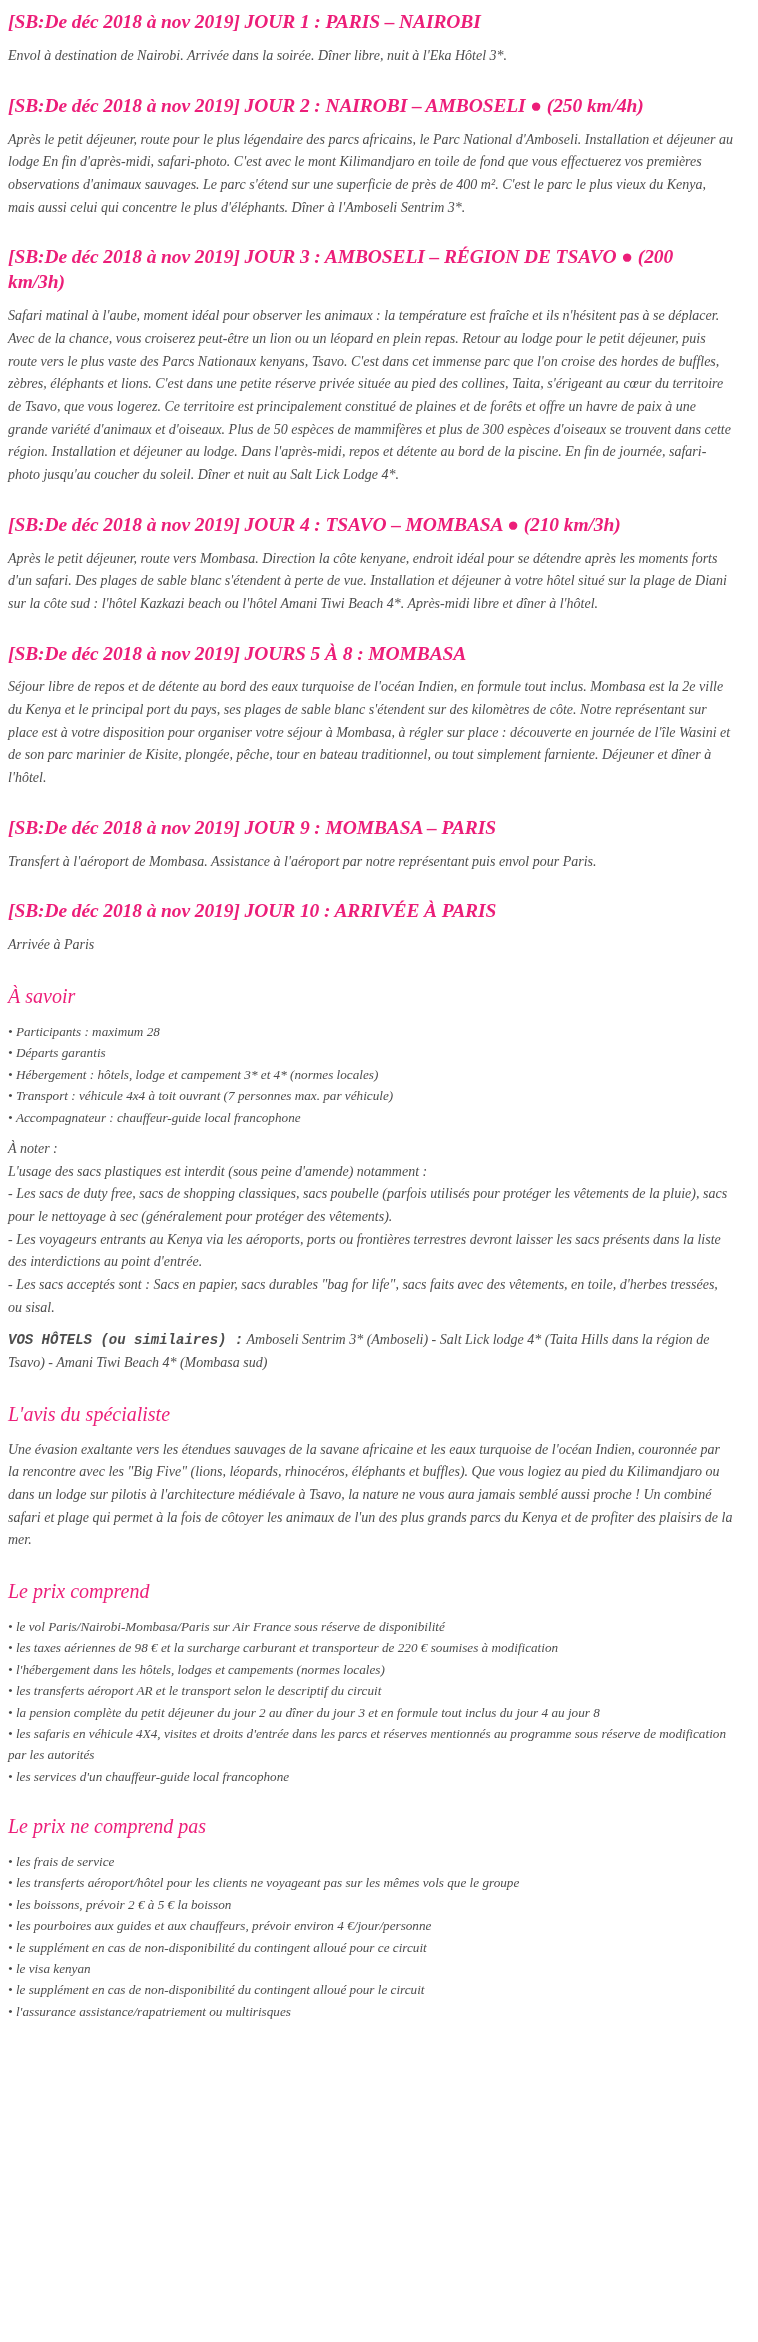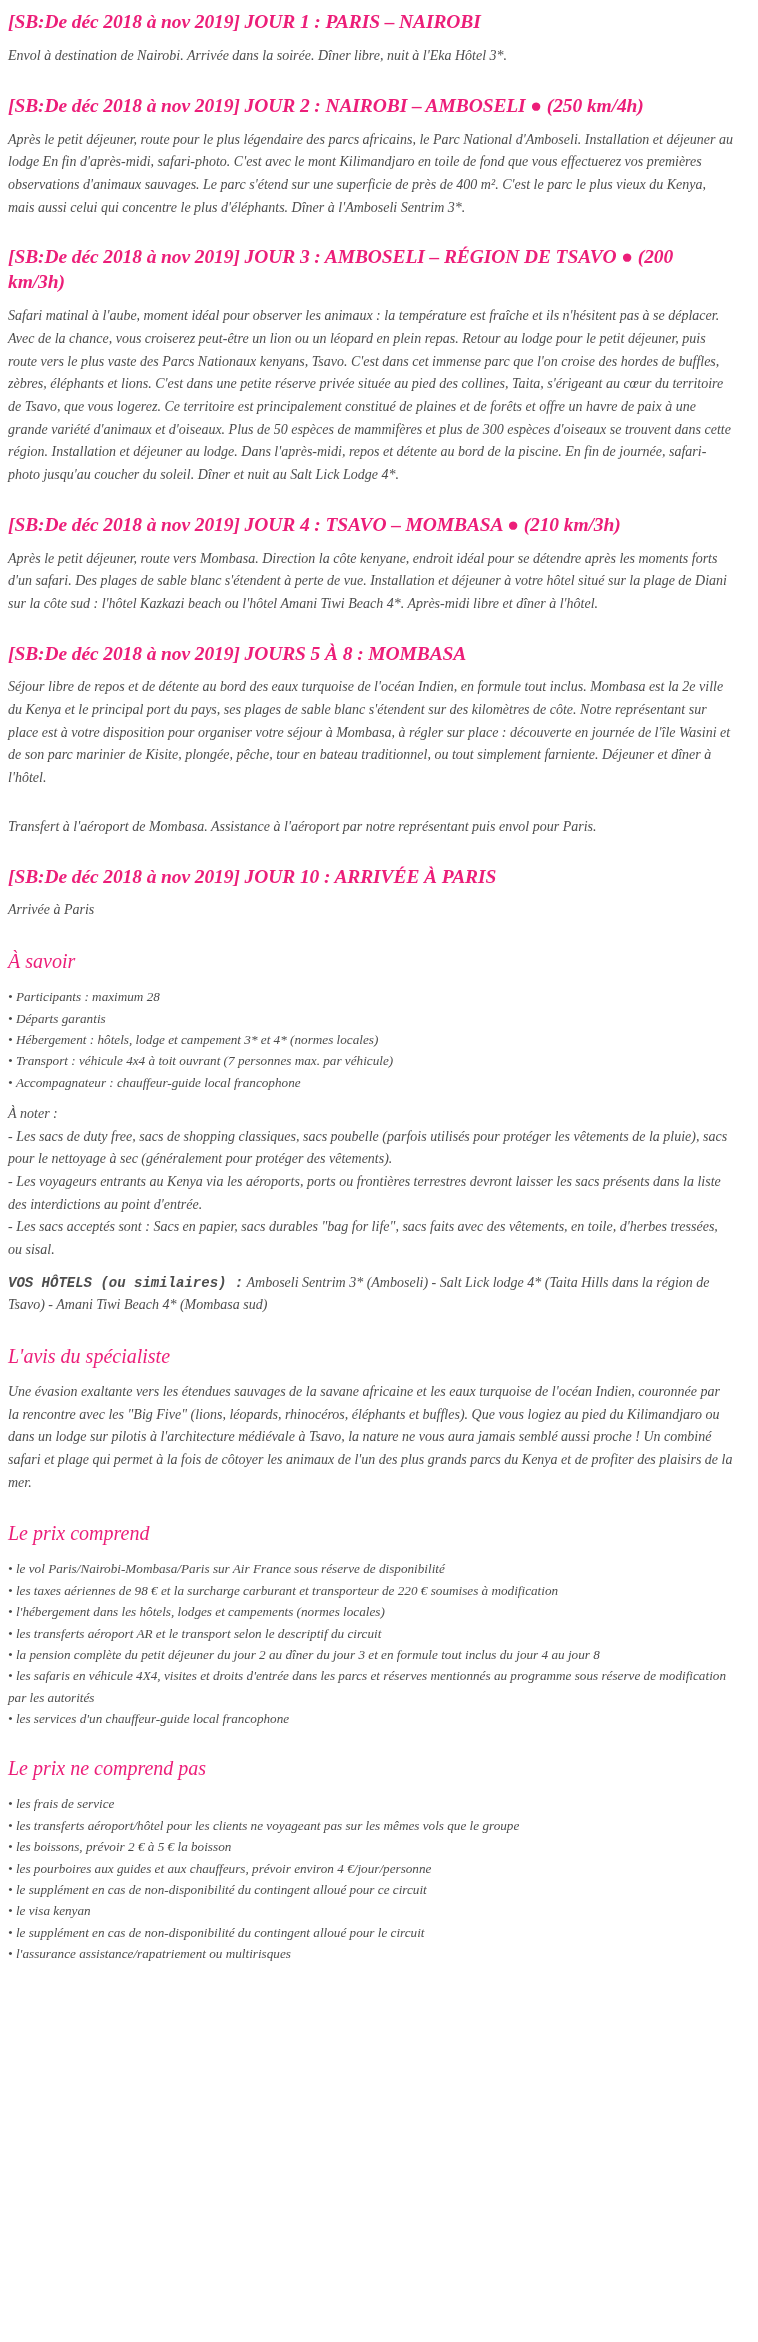--- a/index.html
+++ b/index.html
@@ -99,40 +99,42 @@
     <h2 class="day-title">[SB:De déc 2018 à nov 2019] JOUR 4 : TSAVO – MOMBASA ● (210 km/3h)</h2>
     <p class="body">Après le petit déjeuner, route vers Mombasa. Direction la côte kenyane, endroit idéal pour se détendre après les moments forts d'un safari. Des plages de sable blanc s'étendent à perte de vue. Installation et déjeuner à votre hôtel situé sur la plage de Diani sur la côte sud : l'hôtel Kazkazi beach ou l'hôtel Amani Tiwi Beach 4*. Après-midi libre et dîner à l'hôtel.</p>
   </section>
 
   <section class="block">
     <h2 class="day-title">[SB:De déc 2018 à nov 2019] JOURS 5 À 8 : MOMBASA</h2>
     <p class="body">Séjour libre de repos et de détente au bord des eaux turquoise de l'océan Indien, en formule tout inclus. Mombasa est la 2e ville du Kenya et le principal port du pays, ses plages de sable blanc s'étendent sur des kilomètres de côte. Notre représentant sur place est à votre disposition pour organiser votre séjour à Mombasa, à régler sur place : découverte en journée de l'île Wasini et de son parc marinier de Kisite, plongée, pêche, tour en bateau traditionnel, ou tout simplement farniente. Déjeuner et dîner à l'hôtel.</p>
   </section>
 
   <section class="block">
+    <h2 class="day-title">[SB:De déc 2018 à nov 2019] JOUR 9 : MOMBASA – PARIS</h2>
     <p class="body">Transfert à l'aéroport de Mombasa. Assistance à l'aéroport par notre représentant puis envol pour Paris.</p>
   </section>
 
   <section class="block">
     <h2 class="day-title">[SB:De déc 2018 à nov 2019] JOUR 10 : ARRIVÉE À PARIS</h2>
     <p class="body">Arrivée à Paris</p>
   </section>
 
   <section class="block">
     <h3 class="section-title">À savoir</h3>
     <ul class="bullets">
       <li>Participants : maximum 28</li>
       <li>Départs garantis</li>
       <li>Hébergement : hôtels, lodge et campement 3* et 4* (normes locales)</li>
       <li>Transport : véhicule 4x4 à toit ouvrant (7 personnes max. par véhicule)</li>
       <li>Accompagnateur : chauffeur-guide local francophone</li>
     </ul>
     <div class="spacer-sm"></div>
     <div class="note-block">
       <p class="body">À noter :</p>
+      <p class="body">L'usage des sacs plastiques est interdit (sous peine d'amende) notamment :</p>
       <p class="body">- Les sacs de duty free, sacs de shopping classiques, sacs poubelle (parfois utilisés pour protéger les vêtements de la pluie), sacs pour le nettoyage à sec (généralement pour protéger des vêtements).</p>
       <p class="body">- Les voyageurs entrants au Kenya via les aéroports, ports ou frontières terrestres devront laisser les sacs présents dans la liste des interdictions au point d'entrée.</p>
       <p class="body">- Les sacs acceptés sont : Sacs en papier, sacs durables "bag for life", sacs faits avec des vêtements, en toile, d'herbes tressées, ou sisal.</p>
     </div>
     <div class="spacer-sm"></div>
     <p class="body"><span class="strongline">VOS HÔTELS (ou similaires) :</span><span> Amboseli Sentrim 3* (Amboseli) - Salt Lick lodge 4* (Taita Hills dans la région de Tsavo) - Amani Tiwi Beach 4* (Mombasa sud)</span></p>
   </section>
 
   <section class="block">
     <h3 class="section-title">L'avis du spécialiste</h3>

